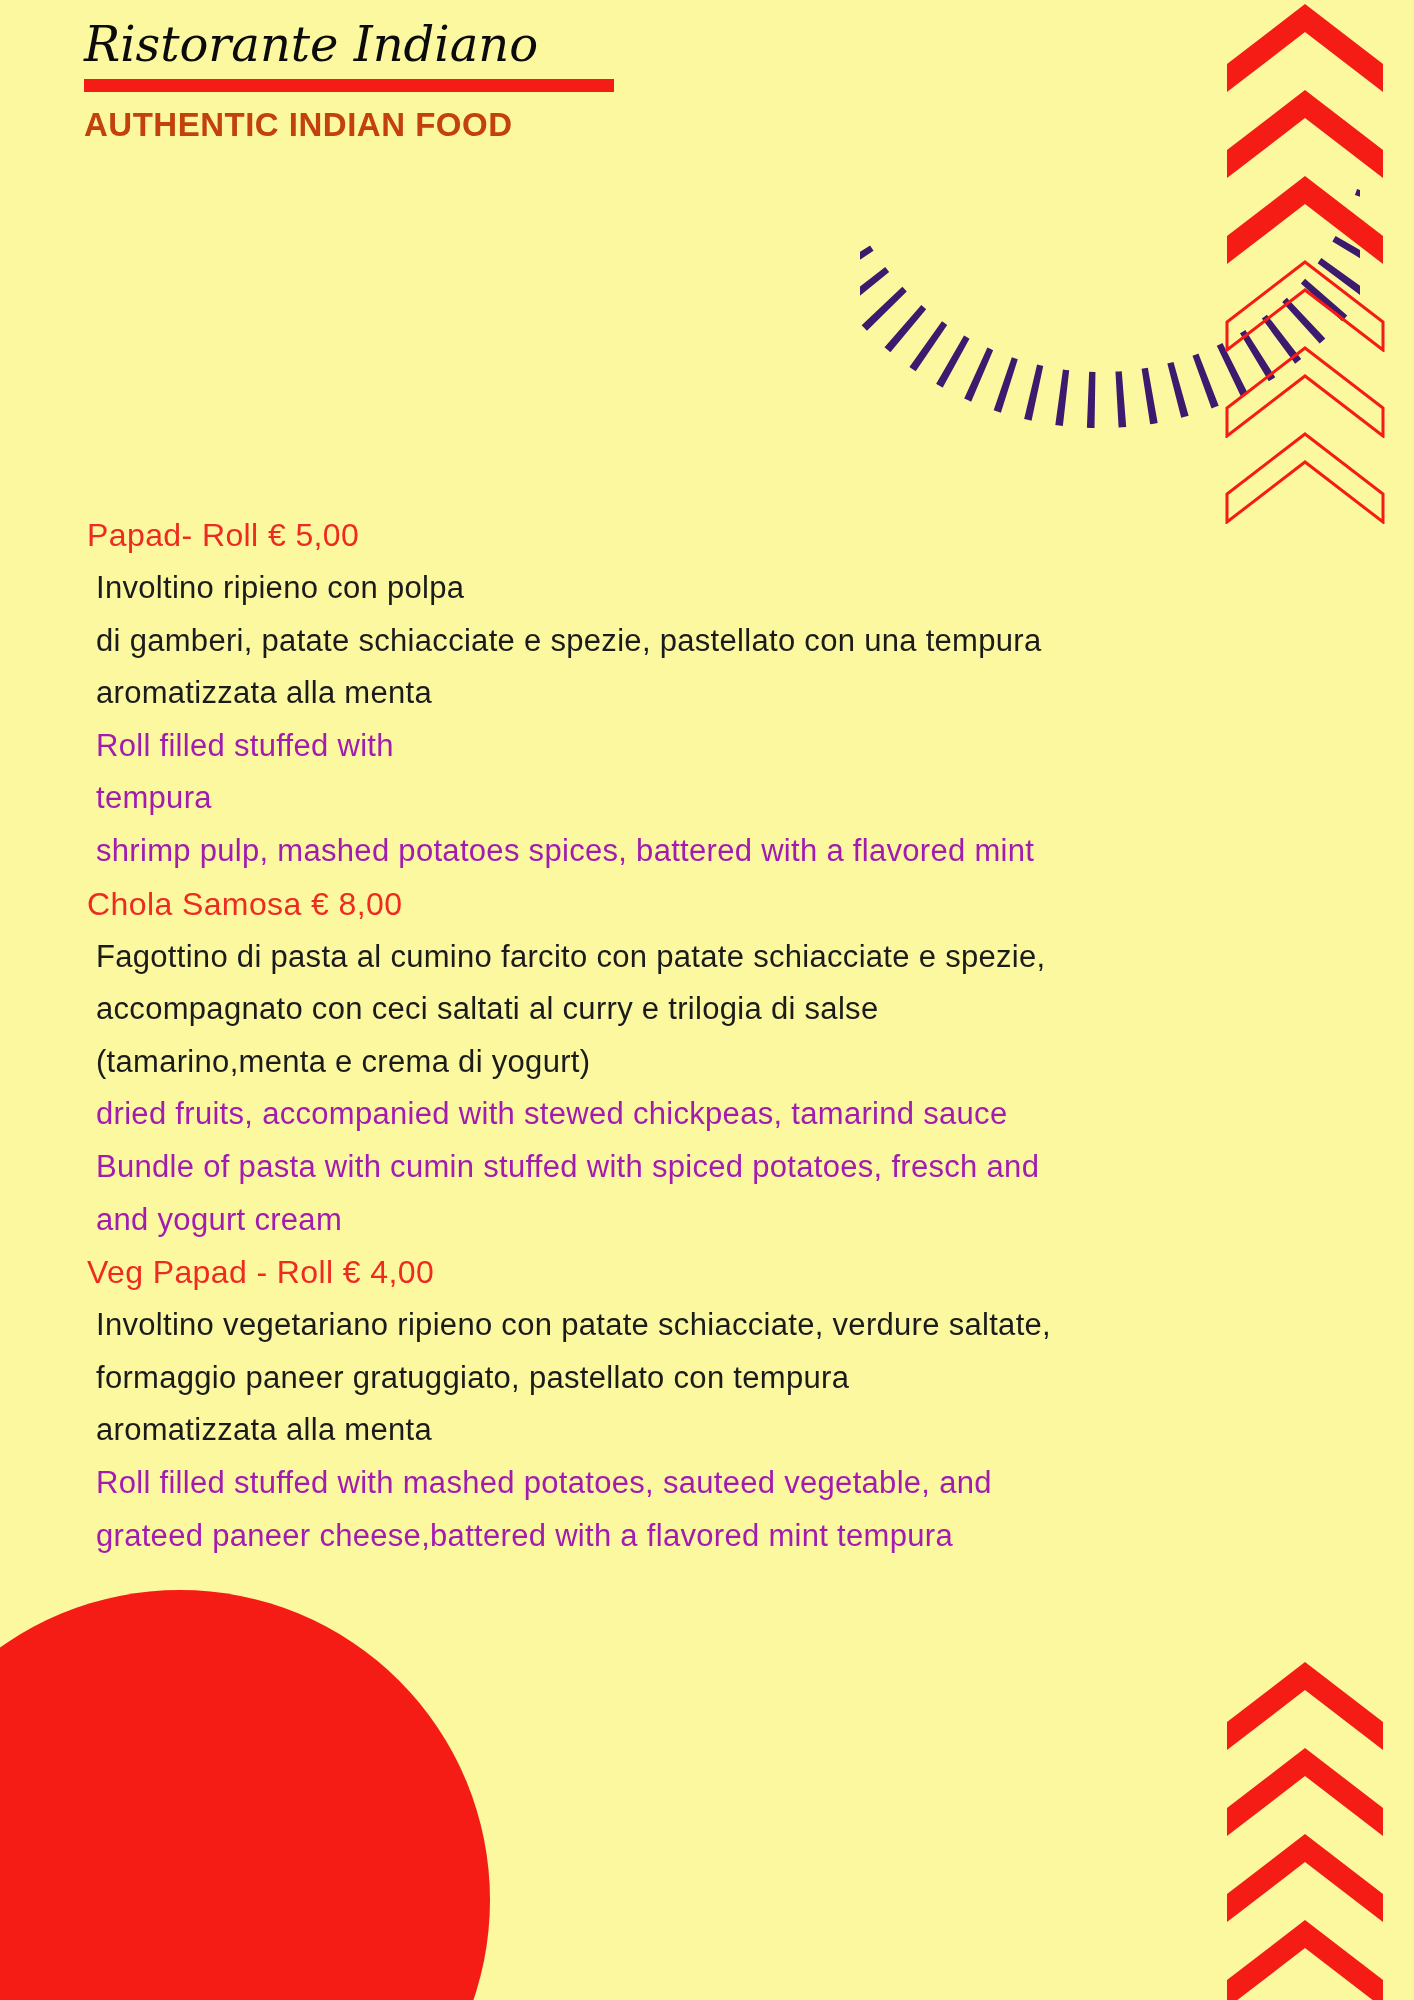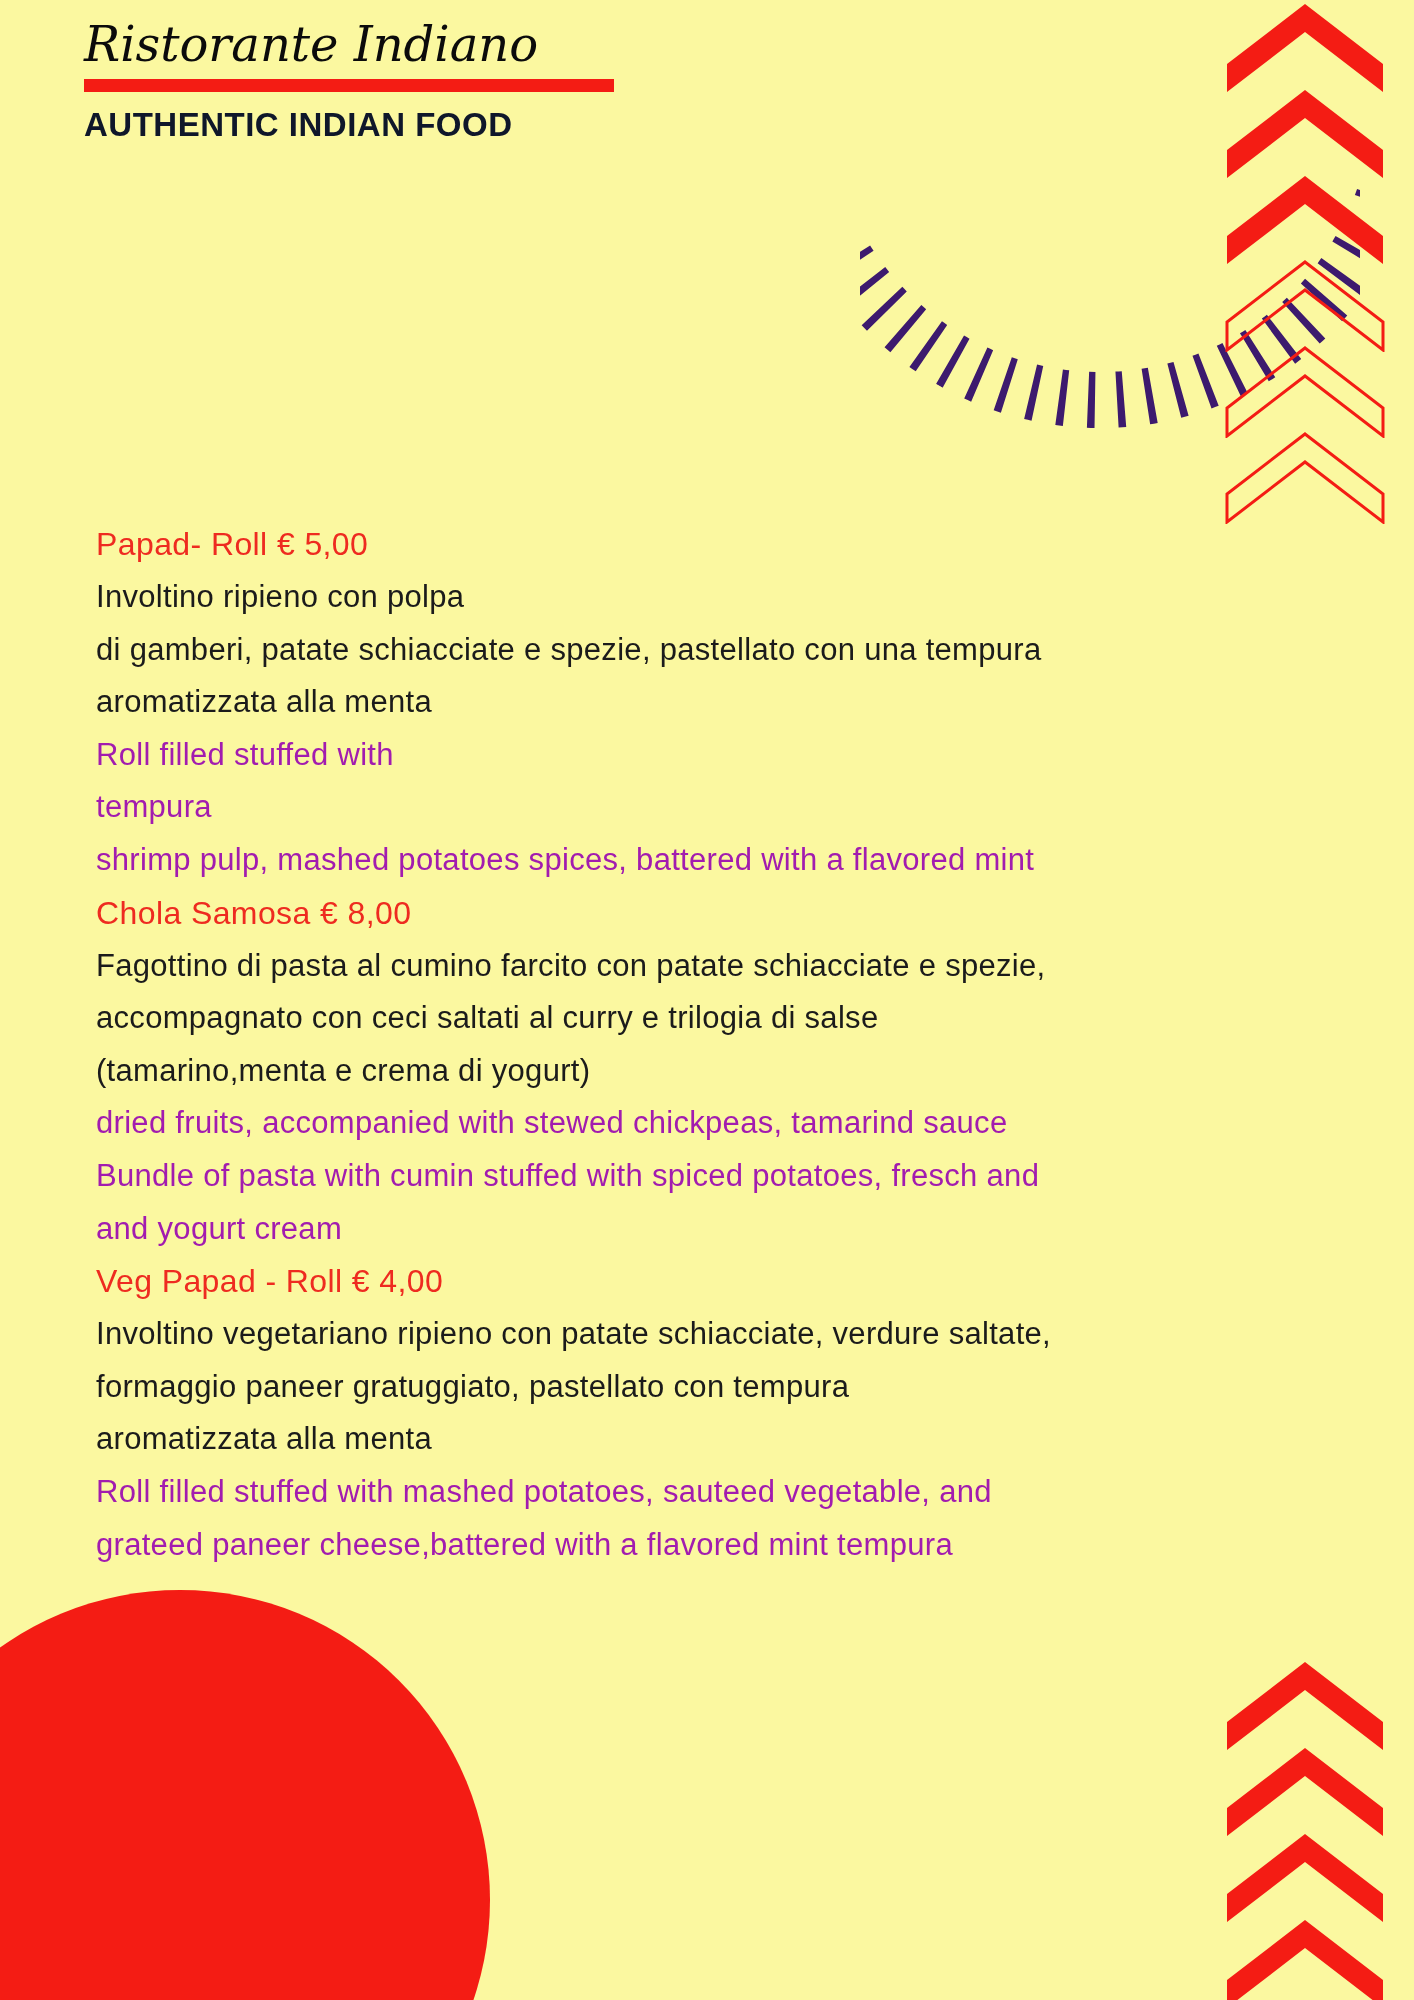--- a/index.html
+++ b/index.html
@@ -86,37 +86,37 @@
     width: 530px;
     height: 13px;
     background: #f41c14;
     margin: 8px 0 14px 0;
   }
   .tagline {
     font-family: "Liberation Sans", sans-serif;
     font-weight: 700;
     font-size: 33px;
     letter-spacing: 0.5px;
-    color: #0f172a;
+    color: #c2410c;
     margin: 0;
   }
 
   
   .menu {
     position: absolute;
     left: 84px;
     top: 512px;
     width: 1180px;
   }
   .item-title {
     color: #ee2b20;
     font-size: 32px;
     line-height: 1.28;
     letter-spacing: 0.4px;
-    margin: 12px;
+    margin: 3px;
     font-family: "Liberation Sans", sans-serif;
     font-weight: 400;
   }
   .desc {
     color: #1b1b1b;
     font-size: 31px;
     line-height: 1.31;
     letter-spacing: 0.3px;
     margin: 12px;
     font-family: "Liberation Sans", sans-serif;

